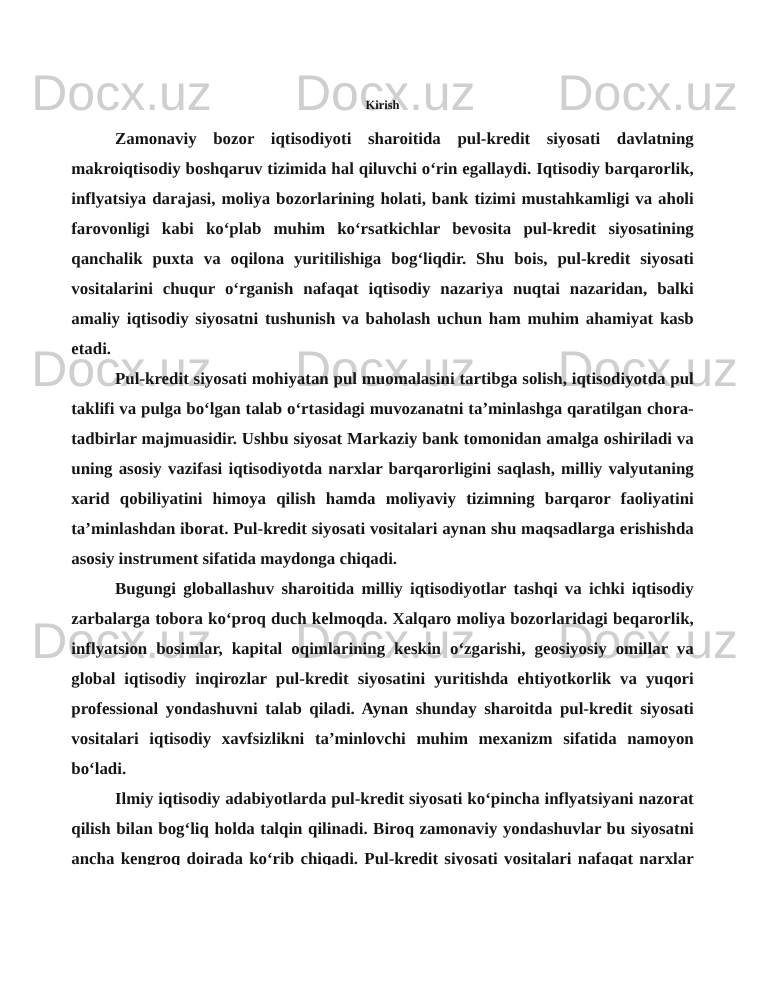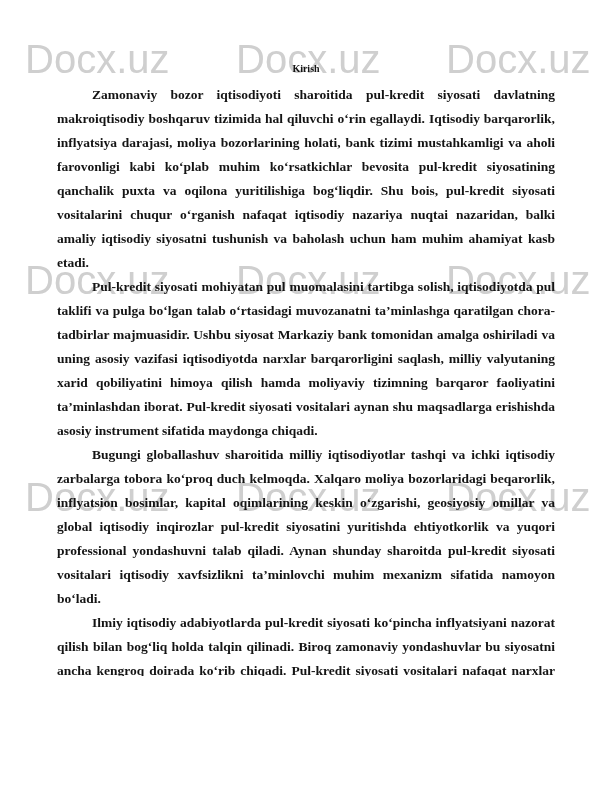--- a/index.html
+++ b/index.html
@@ -4,20 +4,21 @@
 <style>
   * { margin: 0; padding: 0; box-sizing: border-box; }
   html, body { background: #ffffff; }
   .page {
     position: relative;
     width: 612px;
     height: 676px;
     background: #ffffff;
     overflow: hidden;
     font-family: "Liberation Serif", "DejaVu Serif", serif;
+    margin-top: 16px;
   }
   
   .watermark-layer {
     position: absolute;
     inset: 0;
     z-index: 0;
   }
   .wm {
     position: absolute;
     font-family: "Liberation Sans", "DejaVu Sans", sans-serif;

